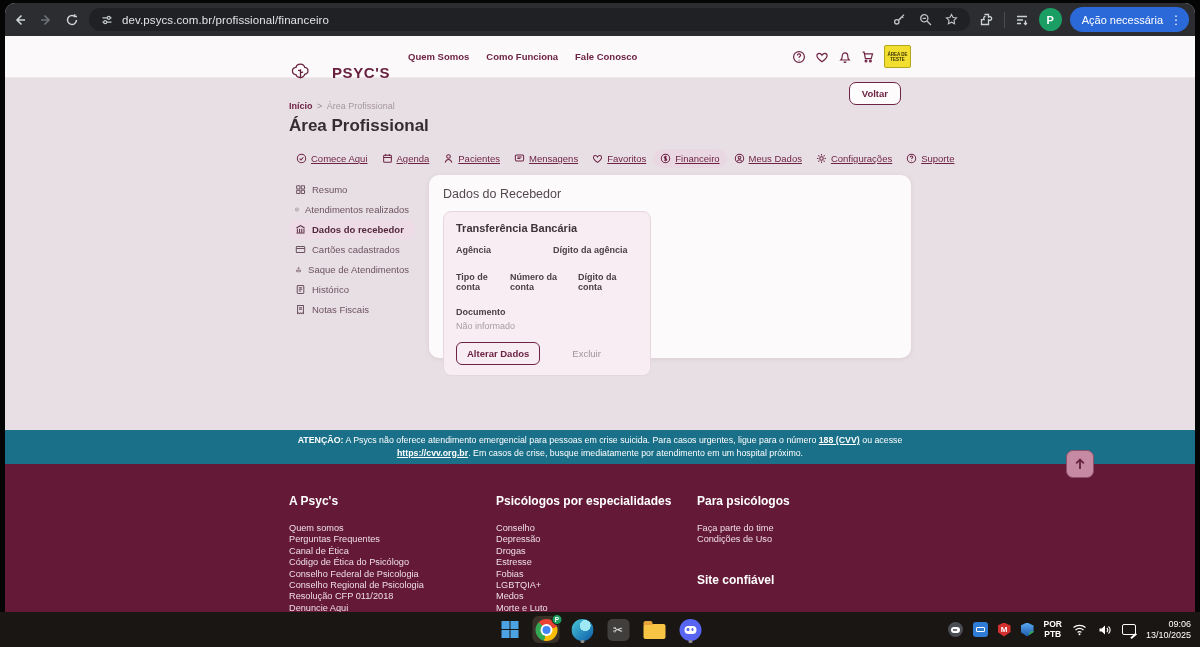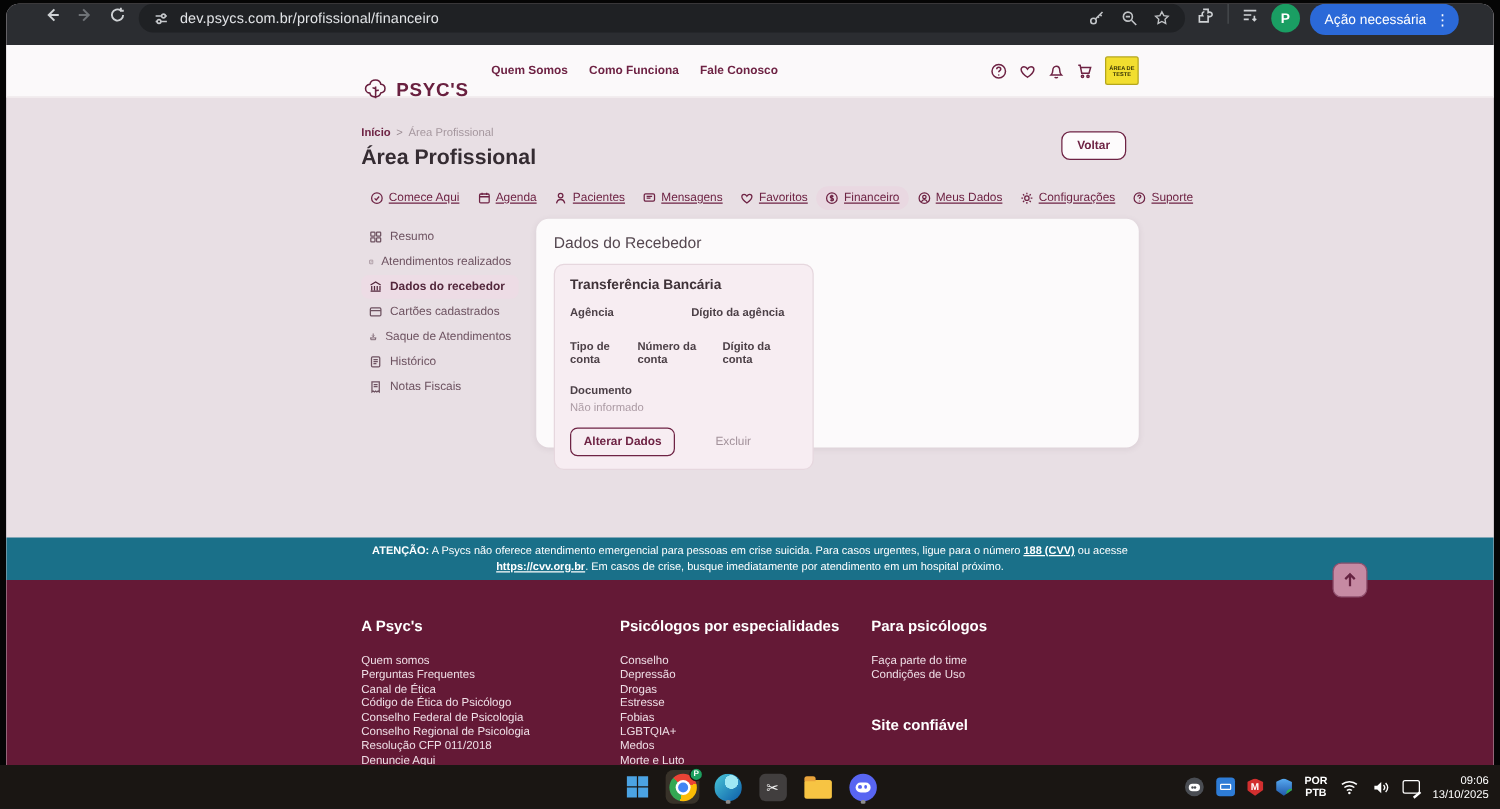--- a/index.html
+++ b/index.html
@@ -2,55 +2,55 @@
 <html><head>
 <meta charset="utf-8">
 <style>
   * { margin:0; padding:0; box-sizing:border-box; }
   body { font-family:"Liberation Sans", sans-serif; background:#000; }
   .desktop { position:relative; width:1200px; height:647px; background:#050505; overflow:hidden; }
 
   
   .browser-window { position:absolute; left:5px; right:5px; top:3px; height:609px;
     border-radius:10px 10px 0 0; overflow:hidden; display:flex; flex-direction:column; background:#e8dfe4; }
-  .toolbar { height:33px; background:#2b2d31; display:flex; padding:0 28px; gap:8px; flex:none; }
+  .toolbar { height:33px; background:#2b2d31; display:flex; align-items:center; padding:0 6px; gap:8px; flex:none; }
   .tb-btn { width:18px; height:18px; display:flex; align-items:center; justify-content:center; color:#cfd2d5; flex:none; }
   .tb-btn.dim { color:#6f7377; }
   .url-pill { flex:1; height:23px; background:#1f2124; border-radius:12px; display:flex; align-items:center; padding:0 12px; gap:9px; color:#c5c8cb; }
   .url-text { flex:1; font-size:11.5px; color:#e2e4e7; letter-spacing:.1px; }
   .pill-icons { display:flex; gap:13px; align-items:center; color:#c0c3c6; }
   .tb-sep { width:1px; height:16px; background:#4a4d50; }
   .avatar { width:23px; height:23px; border-radius:50%; background:#1a9e63; color:#fff; font-size:11px; font-weight:bold;
     display:flex; align-items:center; justify-content:center; }
   .action-pill { height:25px; background:#2b69d8; border-radius:13px; color:#fff; font-size:11px;
     display:flex; align-items:center; gap:7px; padding:0 7px 0 12px; }
   .dots-v { font-size:12px; letter-spacing:0; }
 
   
   .page { flex:1; display:flex; flex-direction:column; position:relative; background:#e8dfe4; }
   .site-header { height:42px; background:#fbf9fa; flex:none; display:flex; align-items:center; border-bottom:1px solid #efe9ec; }
   .header-inner { width:622px; margin:0 auto; display:flex; align-items:center; }
-  .logo { display:flex; align-items:center; gap:5px; color:#69203f;margin-top:32px; }
+  .logo { display:flex; align-items:center; gap:20px; color:#69203f;margin-top:32px; }
   .logo-text { font-size:15px; font-weight:800; letter-spacing:.6px; }
   .site-nav { display:flex; gap:17px; margin-left:18px; }
   .site-nav span { font-size:9.5px; font-weight:600; color:#6e2344; }
   .header-icons { margin-left:auto; display:flex; align-items:center; gap:9px; color:#6e2344; }
   .test-badge { width:27px; height:23px; background:#f2de2f; border:1px solid #b5a61c; border-radius:2px;
     font-size:4.5px; line-height:5px; font-weight:bold; color:#332f05; text-align:center;
     display:flex; align-items:center; justify-content:center; padding:1px; }
 
   
   .page-body { height:352px; flex:none; }
   .container { width:622px; margin:0 auto; position:relative; }
   .breadcrumb { padding-top:23px; font-size:9px; }
   .bc-home { color:#6e2344; font-weight:600; }
   .bc-sep { color:#9a8b92; margin:0 2px; }
   .bc-cur { color:#a5979e; }
   .page-title { margin-top:5px; font-size:17px; font-weight:bold; color:#352c32; }
-  .back-btn { position:absolute; top:27px; right:10px; background:#fdfbfc; border:1.2px solid #6e2344; color:#6e2344;
+  .back-btn { position:absolute; top:4px; right:10px; background:#fdfbfc; border:1.2px solid #6e2344; color:#6e2344;
     font-size:9.5px; font-weight:600; border-radius:7px; padding:5px 12px; }
 
   .tabs { margin-top:13px; display:flex; justify-content:space-between; align-items:center; }
   .tab { display:flex; align-items:center; gap:4px; font-size:9.5px; color:#6e2344; padding:4px 7px; border-radius:11px; white-space:nowrap;text-decoration:underline; }
   .tab.active { background:#e9d8e1; }
 
   .content-row { margin-top:7px; display:flex; gap:14px; }
   .side-menu { width:126px; flex:none; padding-top:5px; }
   .side-item { display:flex; align-items:center; gap:6px; font-size:9.5px; color:#6d5260; padding:4px 6px; margin-bottom:1px; border-radius:6px; white-space:nowrap; }
   .side-item.active { background:#eddce5; color:#53273c; font-weight:bold; }

